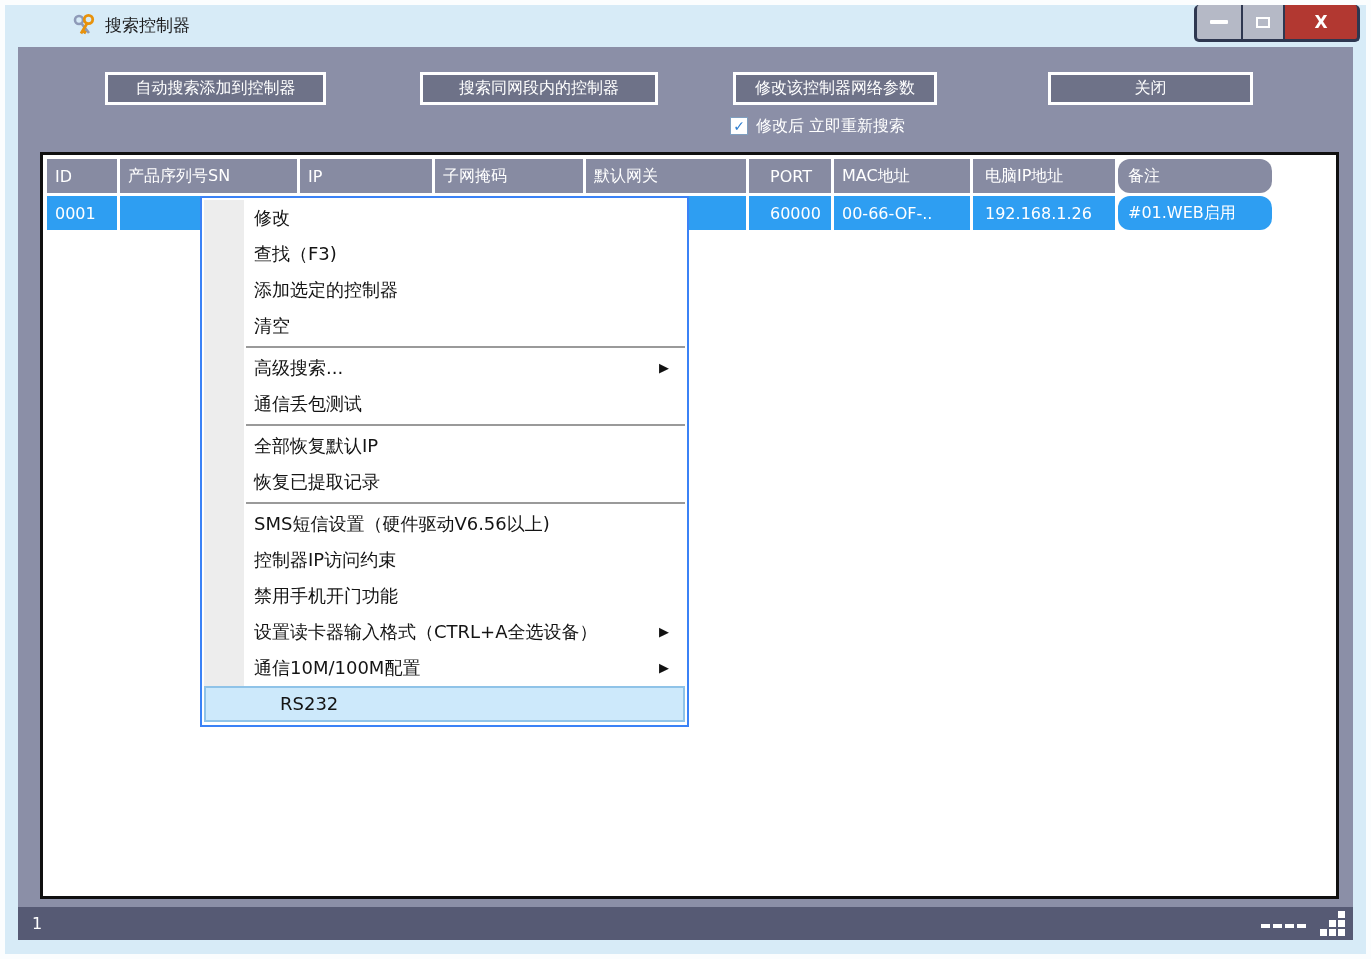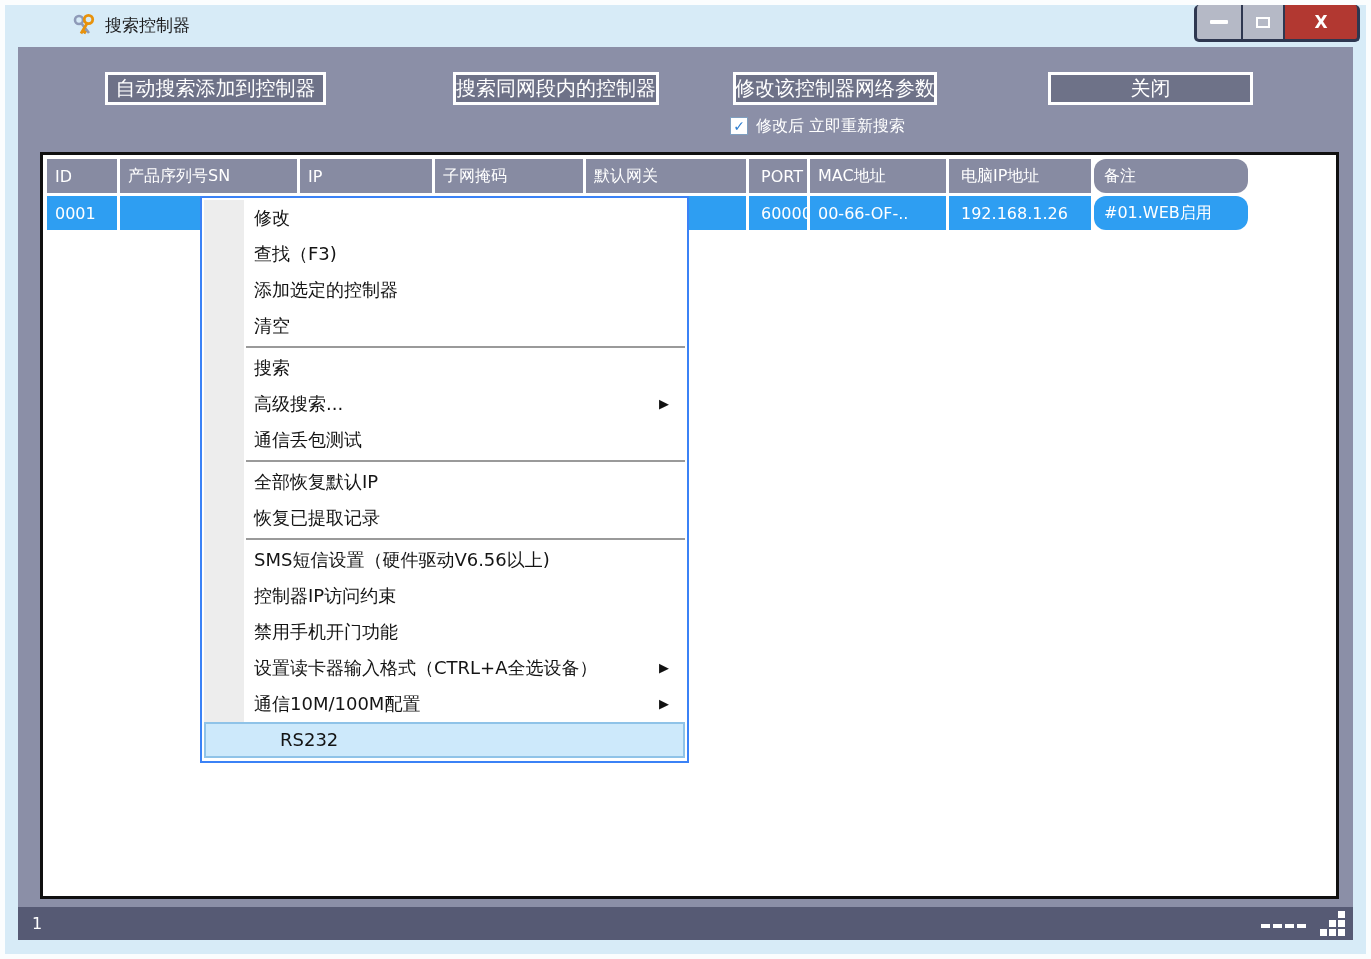--- a/index.html
+++ b/index.html
@@ -42,26 +42,26 @@
   
   .main {
     position:absolute; left:13px; right:13px; top:42px; bottom:14px;
     display:flex; flex-direction:column;
   }
   .panel { position:relative; flex:1; background:#8b8fa7; }
 
   .btn {
     position:absolute; top:25px; height:33px;
     background:#6e7288; border:3px solid #fff;
-    color:#fff; font-size:20px;
+    color:#fff; font-size:16px;
     display:flex; align-items:center; justify-content:center;
     cursor:default; white-space:nowrap;
   }
   .btn1 { left:87px;  width:221px; }
-  .btn2 { left:402px; width:206px;margin-left:33px; }
+  .btn2 { left:402px; width:238px; }
   .btn3 { left:715px; width:204px; }
   .btn4 { left:1030px; width:205px; }
 
   .chk-row {
     position:absolute; left:712px; top:68px; height:22px;
     display:flex; align-items:center; color:#fff; font-size:16px;
   }
   .chk-box {
     width:18px; height:18px; background:#fff; border:1px solid #7f9fc0;
     margin-right:8px; display:flex; align-items:center; justify-content:center;
@@ -75,21 +75,21 @@
   }
   .trow { display:flex; }
   .trow.head { margin-bottom:3px; }
   .cell {
     height:34px; margin-right:3px; display:flex; align-items:center;
     font-size:16px; padding-left:8px; overflow:hidden; white-space:nowrap;
   }
   .head .cell { background:#878ba2; color:#fff; }
   .data .cell { background:#2e9ef2; color:#fff; }
   .c0{width:70px;} .c1{width:177px;} .c2{width:132px;} .c3{width:148px;}
-  .c4{width:160px;} .c5{width:58px; padding-left:12px;} .c6{width:136px;}
+  .c4{width:160px;} .c5{width:82px; padding-left:21px;} .c6{width:136px;}
   .c7{width:142px; padding-left:12px;} .c8{width:154px; padding-left:10px;border-radius:12px;}
 
   
   .menu {
     position:absolute; left:200px; top:196px; width:489px;
     background:#fff; border:2px solid #3b82f6; padding:2px 0 3px 0;
     z-index:5;
   }
   .menu-gutter {
     position:absolute; left:2px; top:2px; bottom:3px; width:40px;
@@ -227,21 +227,20 @@
 
 <div class="menu">
   <div class="menu-gutter"></div>
 
   <div class="menu-item">修改</div>
   <div class="menu-item">查找（F3)</div>
   <div class="menu-item">添加选定的控制器</div>
   <div class="menu-item">清空</div>
   <div class="menu-sep"></div>
 
-  <div class="menu-item">搜索</div>
   <div class="menu-item">
     <span>高级搜索...</span>
     <span class="arrow">▶</span>
   </div>
   <div class="menu-item">通信丢包测试</div>
   <div class="menu-sep"></div>
 
   <div class="menu-item">全部恢复默认IP</div>
   <div class="menu-item">恢复已提取记录</div>
   <div class="menu-sep"></div>

